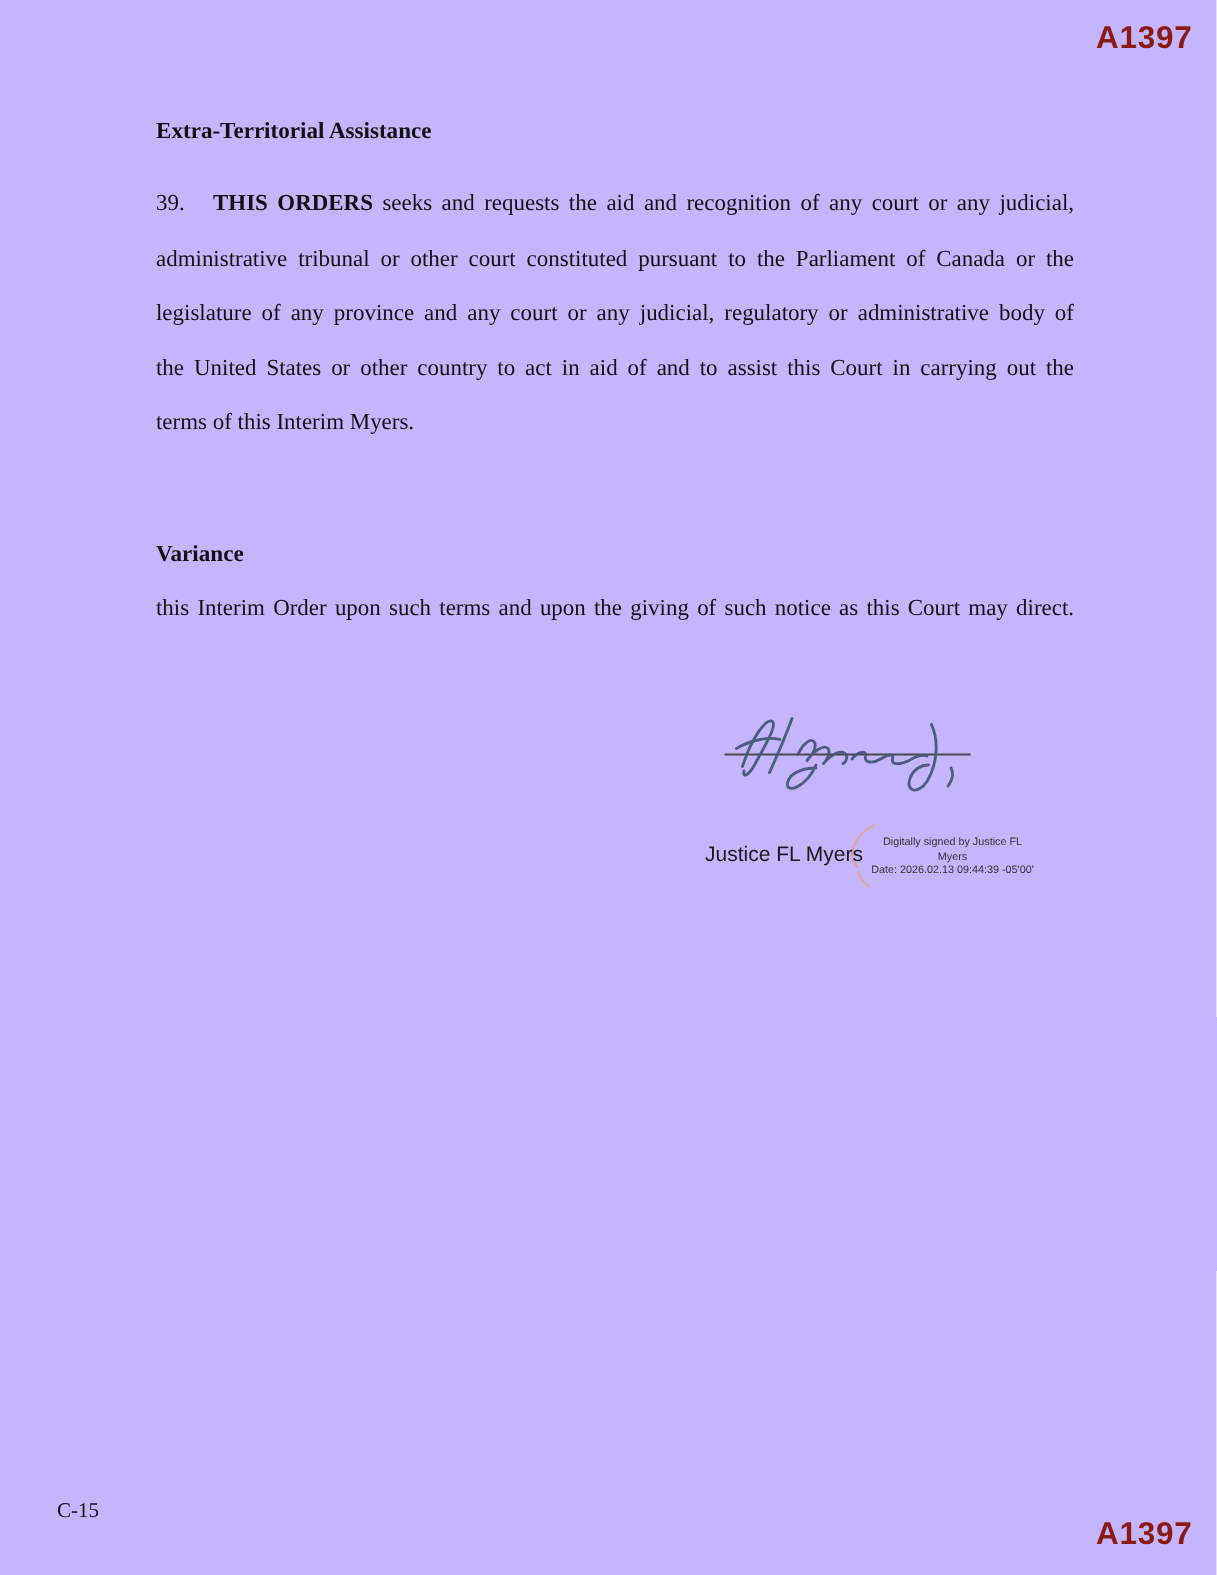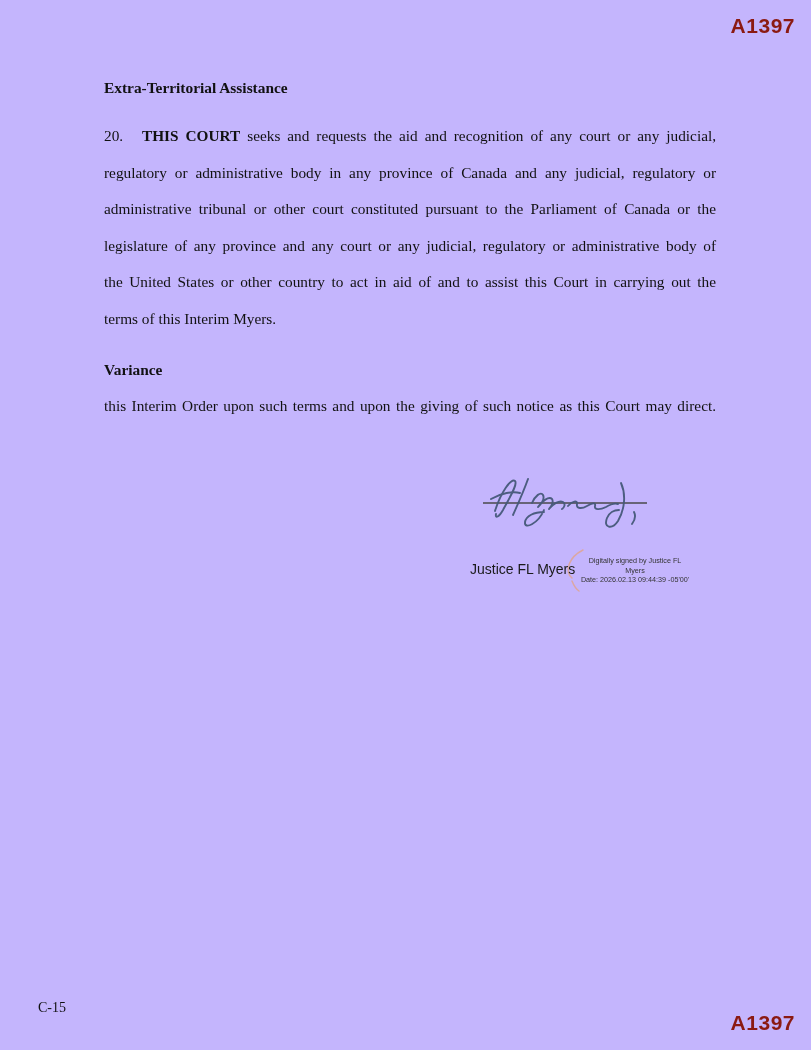--- a/index.html
+++ b/index.html
@@ -81,22 +81,21 @@
 </head>
 <body>
 
 <div class="page">
 
   <div class="bates bates-top">A1397</div>
 
   <div class="doc-heading h-extra">Extra-Territorial Assistance</div>
 
   <div class="para para-33">
-    <div class="tline"><span class="pnum">20.</span><span class="blead">THIS COURT</span><span> seeks and requests the aid and recognition of any court or any judicial,</span></div>
-    <div class="tline">regulatory or administrative body in any province of Canada and any judicial, regulatory or</div>
+    <div class="tline"><span class="pnum">39.</span><span class="blead">THIS ORDERS</span><span> seeks and requests the aid and recognition of any court or any judicial,</span></div>
     <div class="tline">administrative tribunal or other court constituted pursuant to the Parliament of Canada or the</div>
     <div class="tline">legislature of any province and any court or any judicial, regulatory or administrative body of</div>
     <div class="tline">the United States or other country to act in aid of and to assist this Court in carrying out the</div>
     <div class="tline-last">terms of this Interim Myers.</div>
   </div>
 
   <div class="doc-heading h-variance">Variance</div>
 
   <div class="para para-34">
     <div class="tline">this Interim Order upon such terms and upon the giving of such notice as this Court may direct.</div>

